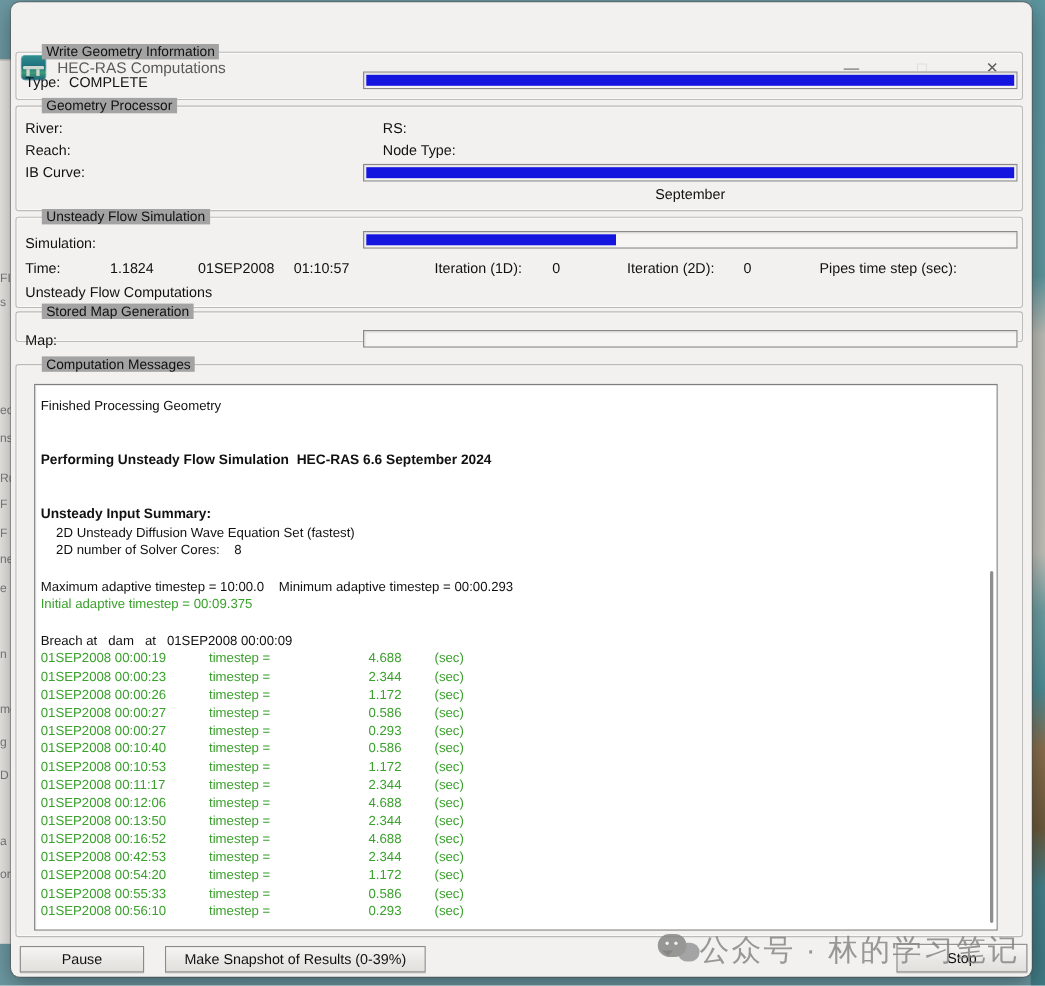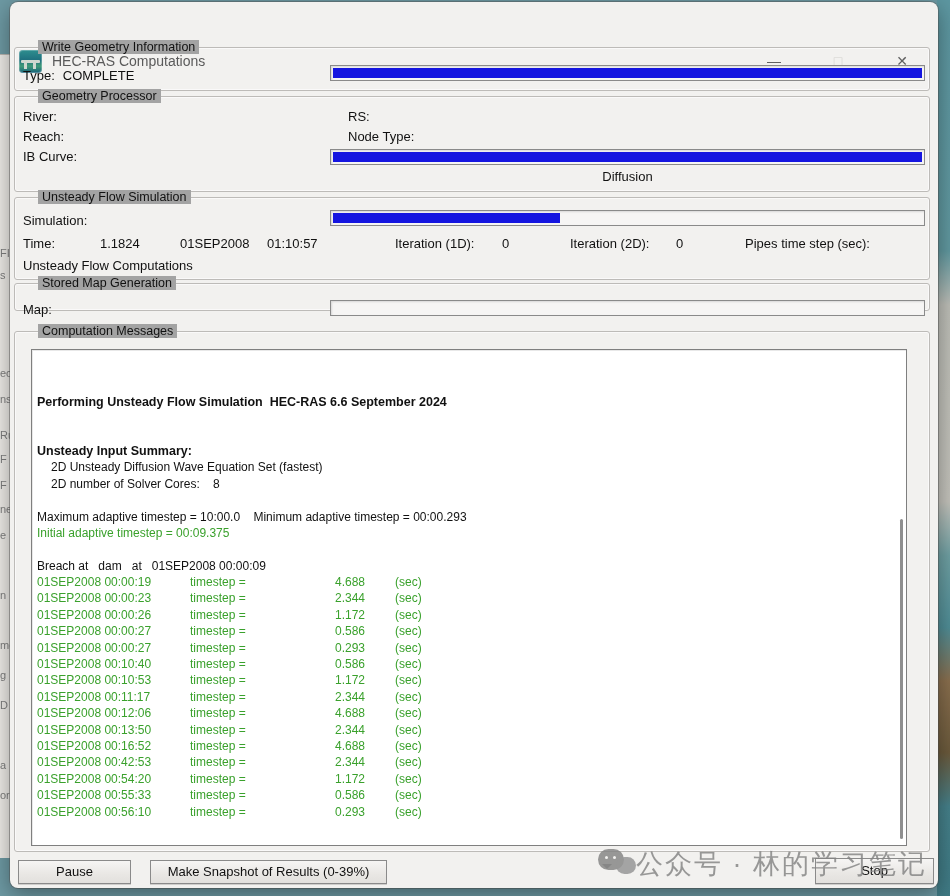--- a/index.html
+++ b/index.html
@@ -212,21 +212,21 @@
   <div class="group g-geom">
     <span class="gb-label">Geometry Processor</span>
     <span class="lbl c1 r1">River:</span>
     <span class="lbl c2 r1">RS:</span>
     <span class="lbl c1 r2">Reach:</span>
     <span class="lbl c2 r2">Node Type:</span>
     <span class="lbl c1 r3">IB Curve:</span>
     <div class="pbar">
       <div class="pfill" style="width: calc(100% - 4px);"></div>
     </div>
-    <div class="finished">Diffusion</div>
+    <div class="finished">September</div>
   </div>
 
   <div class="group g-unsteady">
     <span class="gb-label">Unsteady Flow Simulation</span>
     <span class="lbl sim">Simulation:</span>
     <div class="pbar">
       <div class="pfill" style="width: calc(39% - 4px);"></div>
     </div>
     <div class="time-row">
       <span class="t1">Time:</span>
@@ -247,20 +247,21 @@
     <span class="lbl row">Map:</span>
     <div class="pbar">
       
     </div>
   </div>
 
   <div class="group g-msgs">
     <span class="gb-label">Computation Messages</span>
     <div class="msgs-panel">
       <div class="msgs-body">
+          <div class="mline n">Finished Processing Geometry</div>
           <div class="mline n">&nbsp;</div>
           <div class="mline n">&nbsp;</div>
           <div class="mline b">Performing Unsteady Flow Simulation  HEC-RAS 6.6 September 2024</div>
           <div class="mline n">&nbsp;</div>
           <div class="mline n">&nbsp;</div>
           <div class="mline b">Unsteady Input Summary:</div>
           <div class="mline i">2D Unsteady Diffusion Wave Equation Set (fastest)</div>
           <div class="mline i">2D number of Solver Cores:    8</div>
           <div class="mline n">&nbsp;</div>
           <div class="mline n">Maximum adaptive timestep = 10:00.0    Minimum adaptive timestep = 00:00.293</div>

